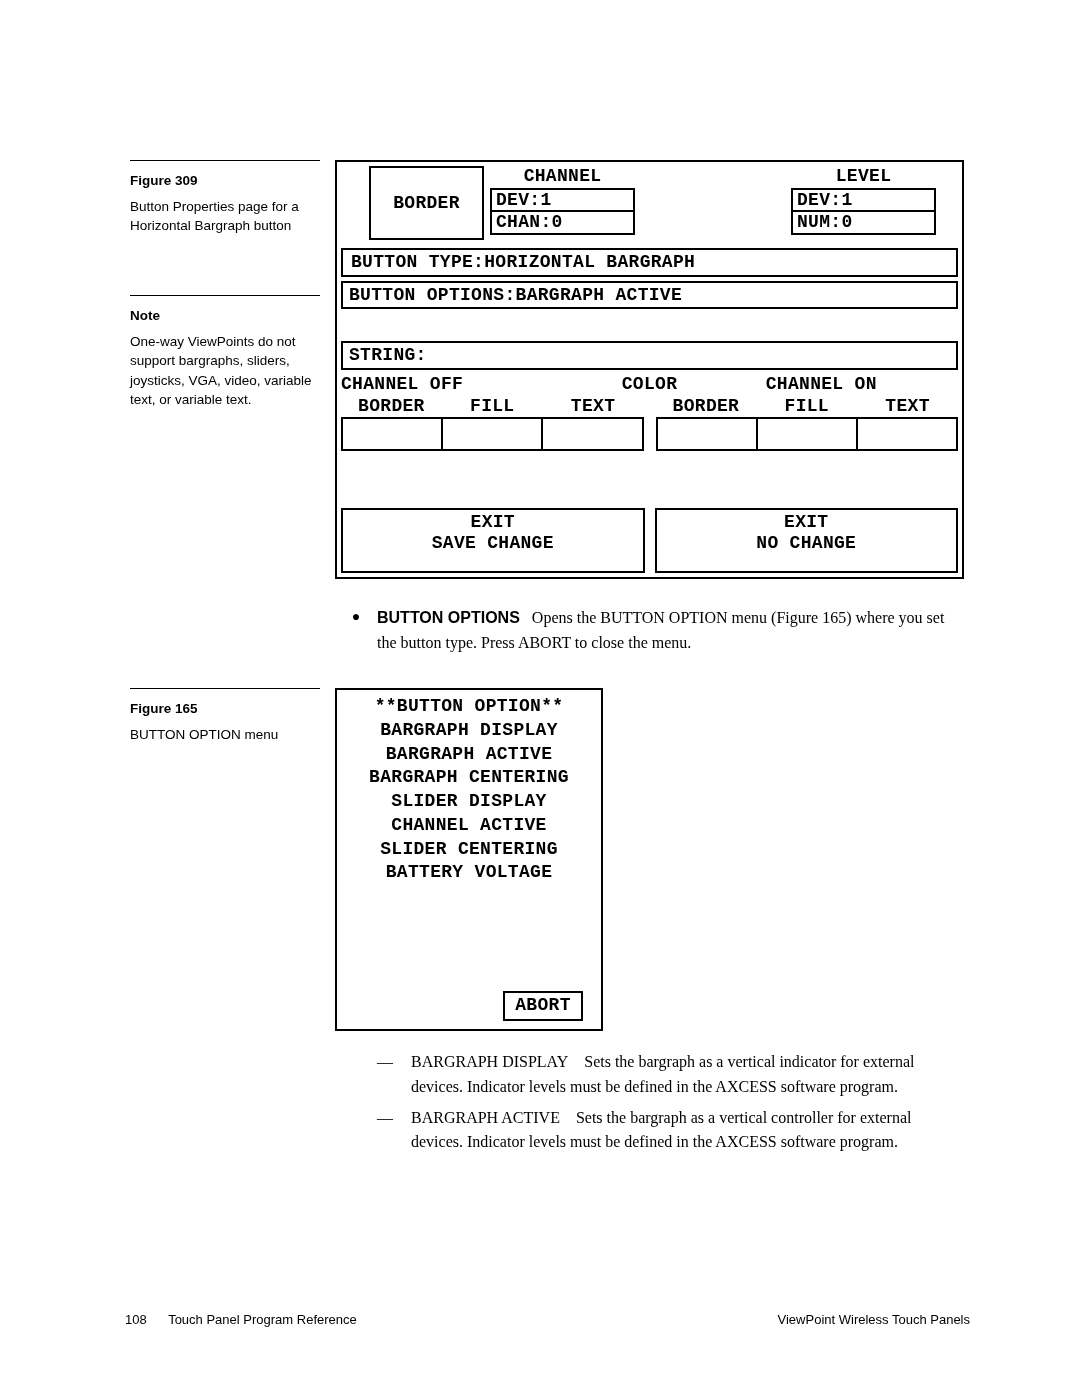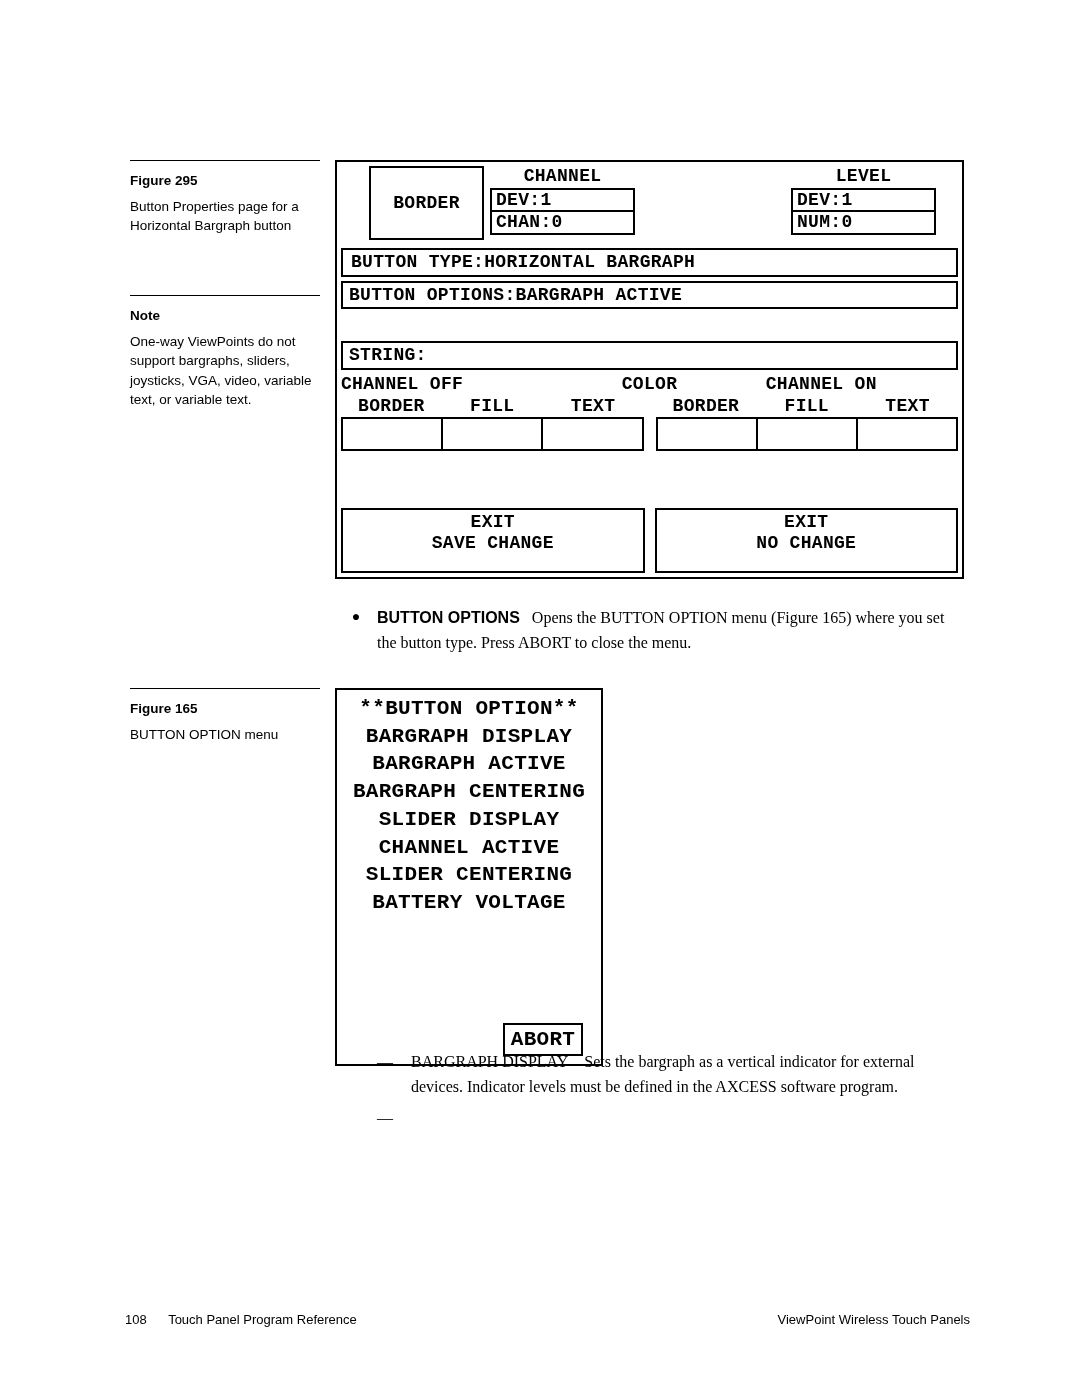--- a/index.html
+++ b/index.html
@@ -66,21 +66,21 @@
   .panel164 .headers span { flex:1; text-align:center; }
   .panel164 .triple { display:flex; margin: 0 4px 0 4px; }
   .panel164 .triple .blk { flex:1; border: 2px solid #000; height: 30px; }
   .panel164 .exitrow { display:flex; margin: 4px 4px 4px 4px; }
   .panel164 .exitrow .btn { flex:1; border: 2px solid #000; text-align:center; padding: 2px 0 17px 0; margin-top: 41px; }
   .panel164 .gap { width: 12px; }
 
   
   .panel165 {
     font-family: "Courier New", monospace;
-    font-size: 21px;
+    font-size: 18px;
     font-weight: bold;
     border: 2px solid #000;
     width: 268px;
     box-sizing: border-box;
     padding: 5px 6px 8px 6px;
     line-height: 1.32;
     text-align: center;
     letter-spacing: 0.3px;
   }
   .panel165 .spacer { height: 106px; }
@@ -112,21 +112,21 @@
   }
   .caps { text-transform: none; }
 </style>
 </head>
 <body>
 
 <div class="page">
 
   <div class="sidebar" style="top:160px;">
     <hr>
-    <div class="label">Figure 295</div>
+    <div class="label">Figure 309</div>
     <div class="text">Button Properties page for a Horizontal Bargraph button</div>
   </div>
 
   <div class="sidebar" style="top:295px;">
     <hr>
     <div class="label">Note</div>
     <div class="text">One-way ViewPoints do not support bargraphs, sliders, joysticks, VGA, video, variable text, or variable text.</div>
   </div>
 
   <div class="panel164">
@@ -229,20 +229,23 @@
 
   <div class="main" style="top:1050px;">
     <div class="dash-row">
       <div class="dash">—</div>
       <div class="txt">
         <span>BARGRAPH DISPLAY</span><span>&nbsp;&nbsp;&nbsp;&nbsp;Sets the bargraph as a vertical indicator for external devices. Indicator levels must be defined in the AXCESS software program.</span>
       </div>
     </div>
     <div class="dash-row" style="margin-top:6px;">
       <div class="dash">—</div>
+      <div class="txt">
+        <span>BARGRAPH ACTIVE</span><span>&nbsp;&nbsp;&nbsp;&nbsp;Sets the bargraph as a vertical controller for external devices. Indicator levels must be defined in the AXCESS software program.</span>
+      </div>
     </div>
   </div>
 
   <div class="footer">
     <div>
       <span>108</span>
       &nbsp;&nbsp;&nbsp;&nbsp;
       <span>Touch Panel Program Reference</span>
     </div>
     <div>ViewPoint Wireless Touch Panels</div>

